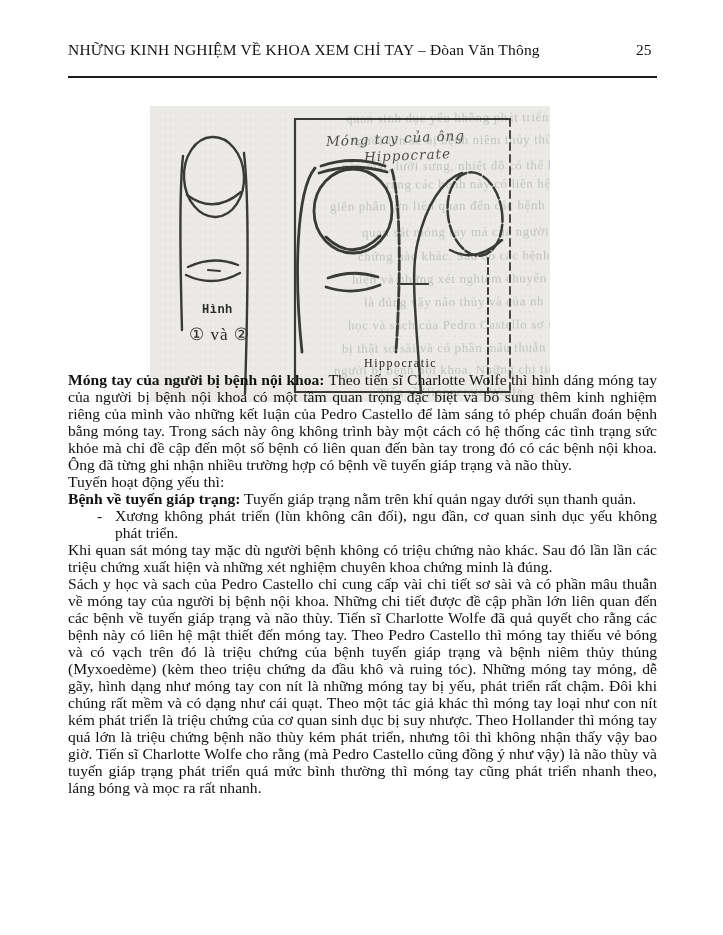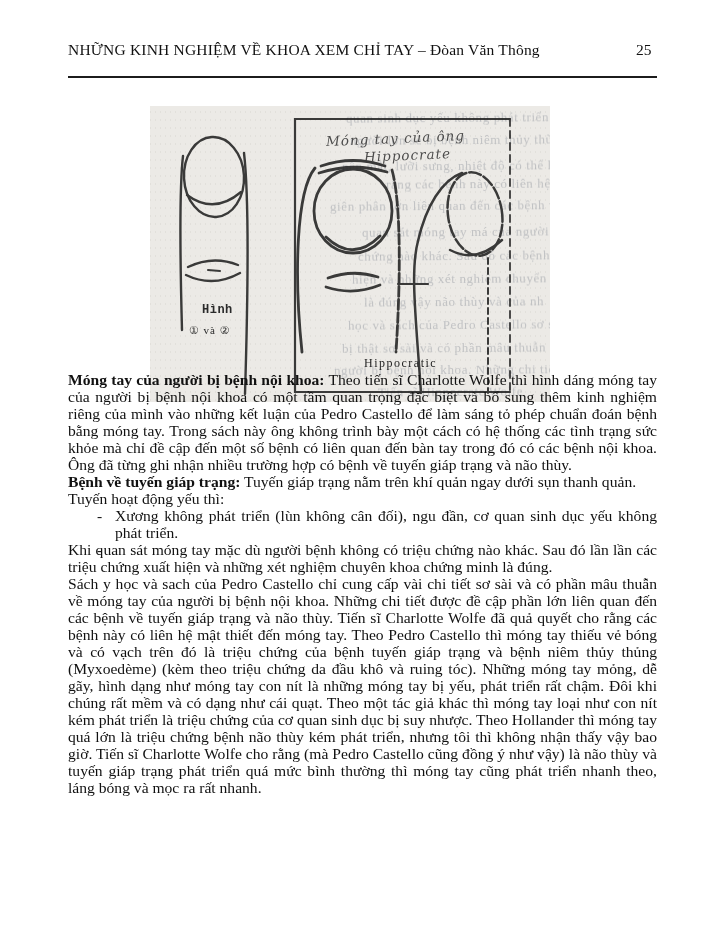--- a/index.html
+++ b/index.html
@@ -12,21 +12,21 @@
   
   .figure{position:absolute;left:150px;top:80px;width:400px;height:296px;overflow:hidden;
           background-color:#eceae6;
           background-image:radial-gradient(#dddbd6 .6px, rgba(0,0,0,0) .7px),
                            radial-gradient(#e2e0db .5px, rgba(0,0,0,0) .6px);
           background-size:9px 6px,5px 8px;background-position:0 0,3px 2px;margin-top:26px;}
   .bleed{position:absolute;white-space:nowrap;font-size:13px;color:#8d929b;opacity:.45;
          filter:blur(.4px);letter-spacing:.6px;transform:rotate(-.4deg);}
   .figure svg{position:absolute;left:0;top:0;}
   .fig-label{position:absolute;font-size:12px;font-weight:bold;color:#2a2a2a;letter-spacing:.5px;font-family:Liberation Mono, monospace;}
-  .fig-nums{position:absolute;font-size:11px;color:#2a2a2a;letter-spacing:1px;}
+  .fig-nums{position:absolute;font-size:17px;color:#2a2a2a;letter-spacing:1px;}
   .hand{position:absolute;font-family:"DejaVu Serif", serif;font-style:italic;font-size:13.5px;
         color:#3c3c3c;transform:rotate(-2.5deg);letter-spacing:1px;white-space:nowrap;opacity:.9;}
   .fig-caption{position:absolute;font-size:12px;font-weight:normal;color:#232323;letter-spacing:1.5px;}
   
   .body-text{position:absolute;left:68px;top:371px;width:589px;font-size:15.6px;
              line-height:17px;text-align:justify;}
   .body-text p{margin:0;}
   .li{position:relative;padding-left:47px;}
   .li .marker{position:absolute;left:29px;top:0;}
 </style>
@@ -97,21 +97,21 @@
 
     <span class="hand" style="left:176px;top:24px">Móng tay của ông</span>
     <span class="hand" style="left:214px;top:41px">Hippocrate</span>
     <span class="fig-label" style="left:52px;top:197px">Hình</span>
     <span class="fig-nums" style="left:39px;top:218px">① và ②</span>
     <span class="fig-caption" style="left:214px;top:250px">Hippocratic</span>
   </div>
 
   <div class="body-text">
     <p><b>Móng tay của người bị bệnh nội khoa:</b><span> Theo tiến sĩ Charlotte Wolfe thì hình dáng móng tay của người bị bệnh nội khoa có một tầm quan trọng đặc biệt và bổ sung thêm kinh nghiệm riêng của mình vào những kết luận của Pedro Castello để làm sáng tỏ phép chuẩn đoán bệnh bằng móng tay. Trong sách này ông không trình bày một cách có hệ thống các tình trạng sức khỏe mà chỉ đề cập đến một số bệnh có liên quan đến bàn tay trong đó có các bệnh nội khoa. Ông đã từng ghi nhận nhiều trường hợp có bệnh về tuyến giáp trạng và não thùy.</span></p>
+    <p>Tuyến hoạt động yếu thì:</p>
     <p><b>Bệnh về tuyến giáp trạng:</b><span> Tuyến giáp trạng nằm trên khí quản ngay dưới sụn thanh quản.</span></p>
-    <p>Tuyến hoạt động yếu thì:</p>
     <div class="li"><span class="marker">-</span><span>Xương không phát triển (lùn không cân đối), ngu đần, cơ quan sinh dục yếu không phát triển.</span></div>
     <div class="li"><span class="marker">-</span></div>
     <p>Khi quan sát móng tay mặc dù người bệnh không có triệu chứng nào khác. Sau đó lần lần các triệu chứng xuất hiện và những xét nghiệm chuyên khoa chứng minh là đúng.</p>
     <p>Sách y học và sach của Pedro Castello chỉ cung cấp vài chi tiết sơ sài và có phần mâu thuẫn về móng tay của người bị bệnh nội khoa. Những chi tiết được đề cập phần lớn liên quan đến các bệnh về tuyến giáp trạng và não thùy. Tiến sĩ Charlotte Wolfe đã quả quyết cho rằng các bệnh này có liên hệ mật thiết đến móng tay. Theo Pedro Castello thì móng tay thiếu vẻ bóng và có vạch trên đó là triệu chứng của bệnh tuyến giáp trạng và bệnh niêm thủy thủng (Myxoedème) (kèm theo triệu chứng da đầu khô và ruing tóc). Những móng tay mỏng, dễ gãy, hình dạng như móng tay con nít là những móng tay bị yếu, phát triển rất chậm. Đôi khi chúng rất mềm và có dạng như cái quạt. Theo một tác giả khác thì móng tay loại như con nít kém phát triển là triệu chứng của cơ quan sinh dục bị suy nhược. Theo Hollander thì móng tay quá lớn là triệu chứng bệnh não thùy kém phát triển, nhưng tôi thì không nhận thấy vậy bao giờ. Tiến sĩ Charlotte Wolfe cho rằng (mà Pedro Castello cũng đồng ý như vậy) là não thùy và tuyến giáp trạng phát triển quá mức bình thường thì móng tay cũng phát triển nhanh theo, láng bóng và mọc ra rất nhanh.</p>
   </div>
 
 </div>
 
 </body></html>

